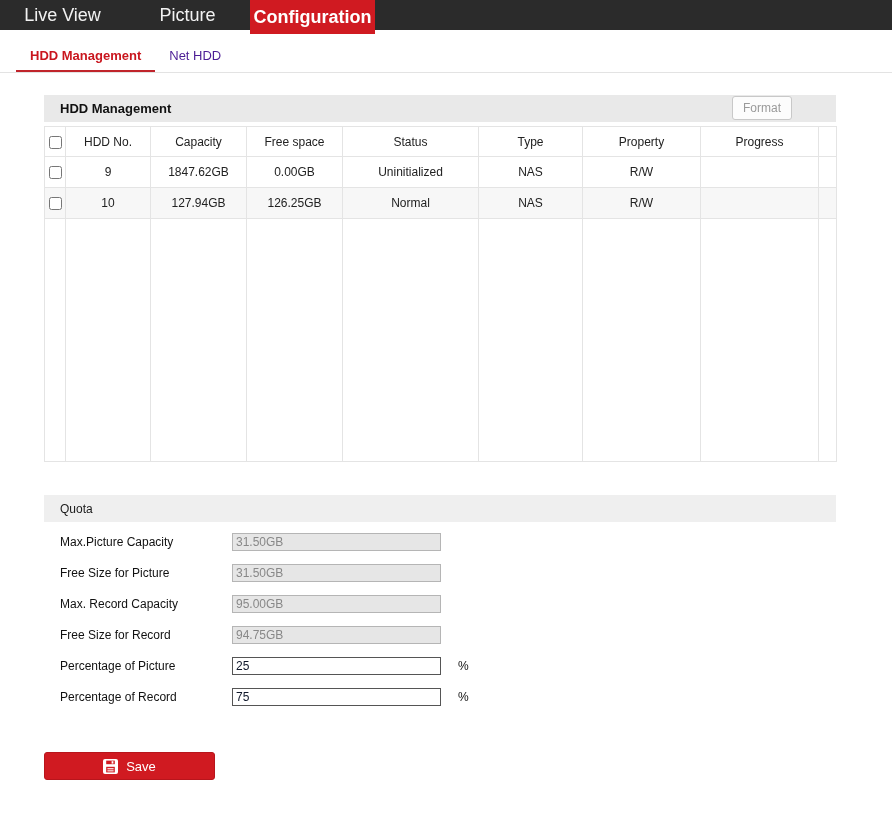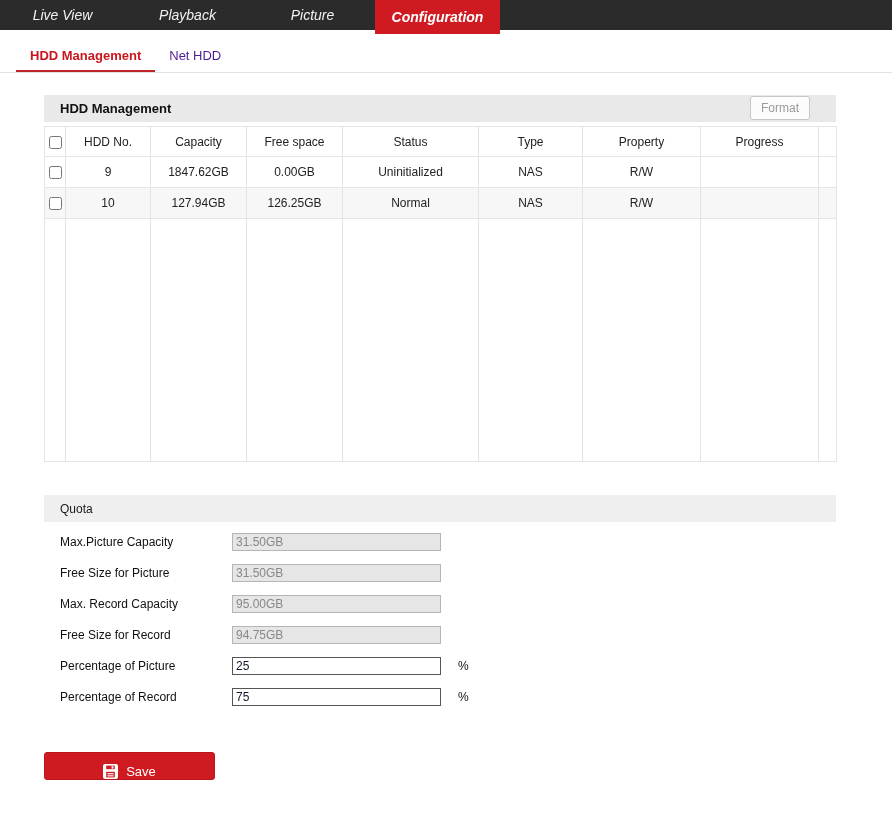--- a/index.html
+++ b/index.html
@@ -1,40 +1,40 @@
 <!DOCTYPE html>
 <html><head>
 <meta charset="utf-8">
 <style>
   * { margin:0; padding:0; box-sizing:border-box; }
   html,body { width:892px; height:820px; background:#fff;
     font-family:"Liberation Sans", sans-serif; font-size:12px; color:#1a1a1a; overflow:hidden; }
 
   
   .top-nav { height:30px; background:#2b2b2b; display:flex; align-items:stretch; }
-  .nav-item { width:125px; color:#f2f2f2; font-size:14px; display:flex;
-    align-items:center; justify-content:center; height:30px; cursor:pointer;font-style:italic; }
+  .nav-item { width:125px; color:#f2f2f2; font-size:18px; display:flex;
+    align-items:center; justify-content:center; height:30px; cursor:pointer; }
   .nav-item.active { background:#d01a21; color:#fff; font-weight:bold; height:34px; }
 
   
   .tabs { display:flex; align-items:flex-end; padding-left:16px;
     border-bottom:1px solid #e3e3e3; height:43px; }
   .tab { padding:0 14px; height:32px; display:flex; align-items:center;
     font-size:13px; color:#4c1d95; cursor:pointer; border-bottom:2px solid transparent; }
   .tab.active { color:#c9161e; font-weight:bold; border-bottom:2px solid #c0242b; }
 
   
   .content { margin-left:44px; width:792px; }
 
   .panel-header { position:relative; background:#e9e9e9; height:27px;
     display:flex; align-items:center; padding-left:16px; }
   .panel-header .panel-title { font-size:13px; font-weight:bold; color:#111; }
   .panel-header.first { margin-top:22px; }
 
-  .format-btn { position:absolute; right:26px; top:1px; width:60px; height:24px;
+  .format-btn { position:absolute; right:44px; top:1px; width:60px; height:24px;
     background:#fcfcfc; border:1px solid #c8c8c8; border-radius:3px;
     color:#9a9a9a; font-size:12px; font-family:"Liberation Sans", sans-serif; }
 
   
   table.hdd-table { width:792px; border-collapse:collapse; margin-top:4px;
     table-layout:fixed;padding-left:24px; }
   .hdd-table td, .hdd-table th { border:1px solid #e4e4e4; text-align:center;
     font-weight:normal; font-size:12px; color:#222; overflow:hidden; white-space:nowrap; }
   .hdd-table { border:1px solid #c7c7c7; }
   .hdd-table thead tr { height:30px; }
@@ -51,29 +51,28 @@
   .form-label { width:156px; font-size:12px; color:#111; }
   .form-input { width:209px; height:18px; font-size:12px; padding:0 3px;
     font-family:"Liberation Sans", sans-serif; }
   .form-input.readonly { background:#e6e6e6; border:1px solid #b5b5b5; color:#888; }
   .form-input.editable { background:#fff; border:1px solid #555; color:#0f172a; }
   .suffix { font-size:12px; color:#111; margin-left:1px; }
 
   
   .save-btn { margin:46px 0 0 0; width:171px; height:28px; background:#d01a21;
     border:1px solid #b8151c; border-radius:3px; color:#fff; font-size:13px;
-    display:flex; align-items:flex-end; justify-content:center; gap:8px; cursor:pointer;
+    display:flex; align-items:center; justify-content:center; gap:8px; cursor:pointer;
     font-family:"Liberation Sans", sans-serif; }
 </style>
 </head>
 <body>
 
 <nav class="top-nav">
   <div class="nav-item">Live View</div>
-  <div class="nav-item">Playback</div>
   <div class="nav-item">Picture</div>
   <div class="nav-item active">Configuration</div>
 </nav>
 
 <div class="tabs">
   <div class="tab active">HDD Management</div>
   <div class="tab">Net HDD</div>
 </div>
 
 <div class="content">

